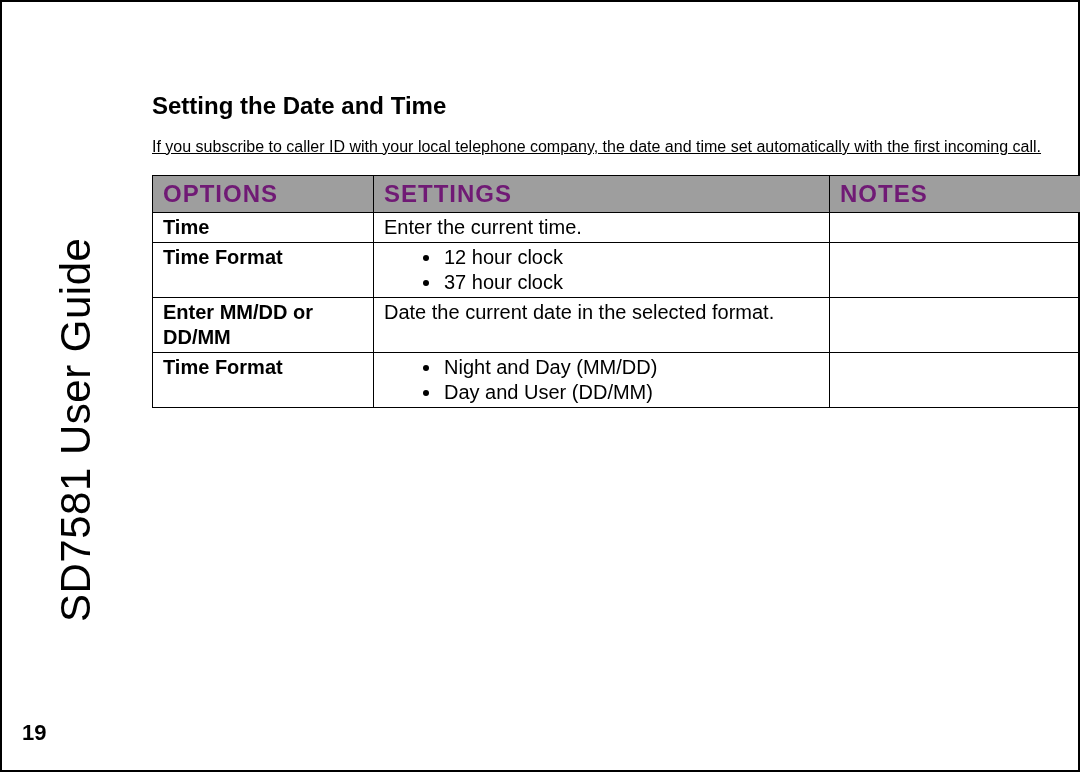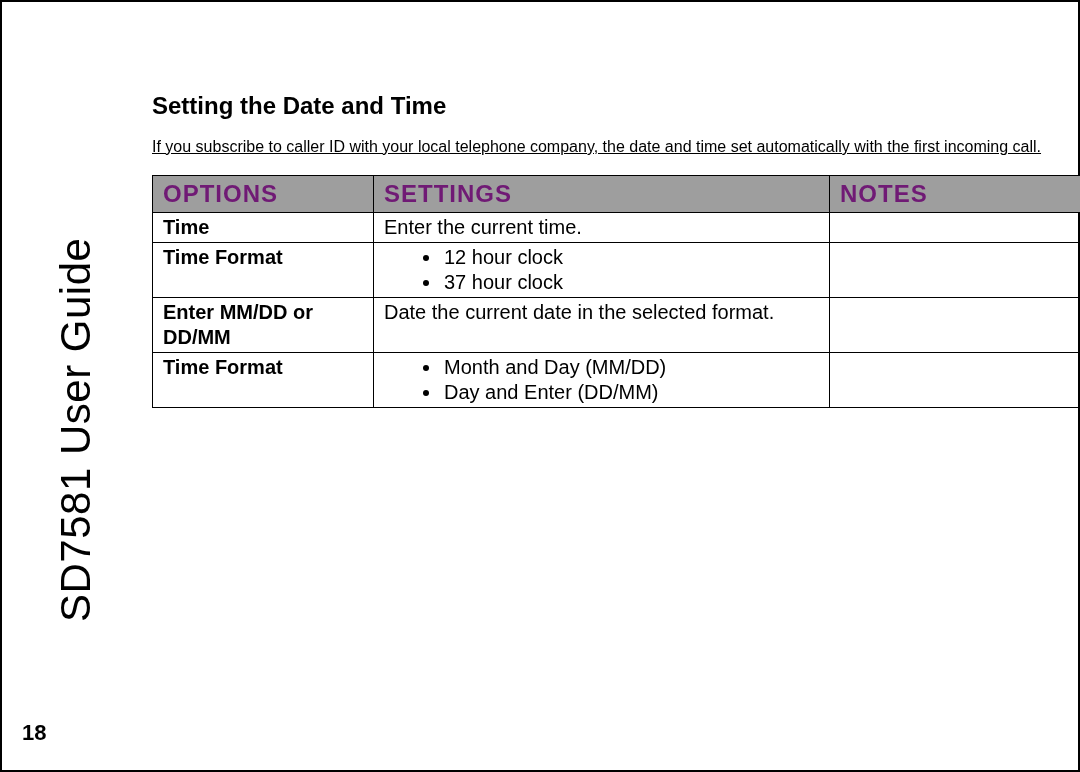--- a/index.html
+++ b/index.html
@@ -129,24 +129,24 @@
         </tr>
         <tr>
           <td class="opt">Enter MM/DD or DD/MM</td>
           <td>Date the current date in the selected format.</td>
           <td class="notes"></td>
         </tr>
         <tr>
           <td class="opt">Time Format</td>
           <td>
             <ul class="bul">
-              <li>Month and Day (MM/DD)</li>
-              <li>Day and Enter (DD/MM)</li>
+              <li>Night and Day (MM/DD)</li>
+              <li>Day and User (DD/MM)</li>
             </ul>
           </td>
           <td class="notes"></td>
         </tr>
       </tbody>
     </table>
   </div>
 
-  <div class="page-number">18</div>
+  <div class="page-number">19</div>
 </div>
 
 </body></html>

